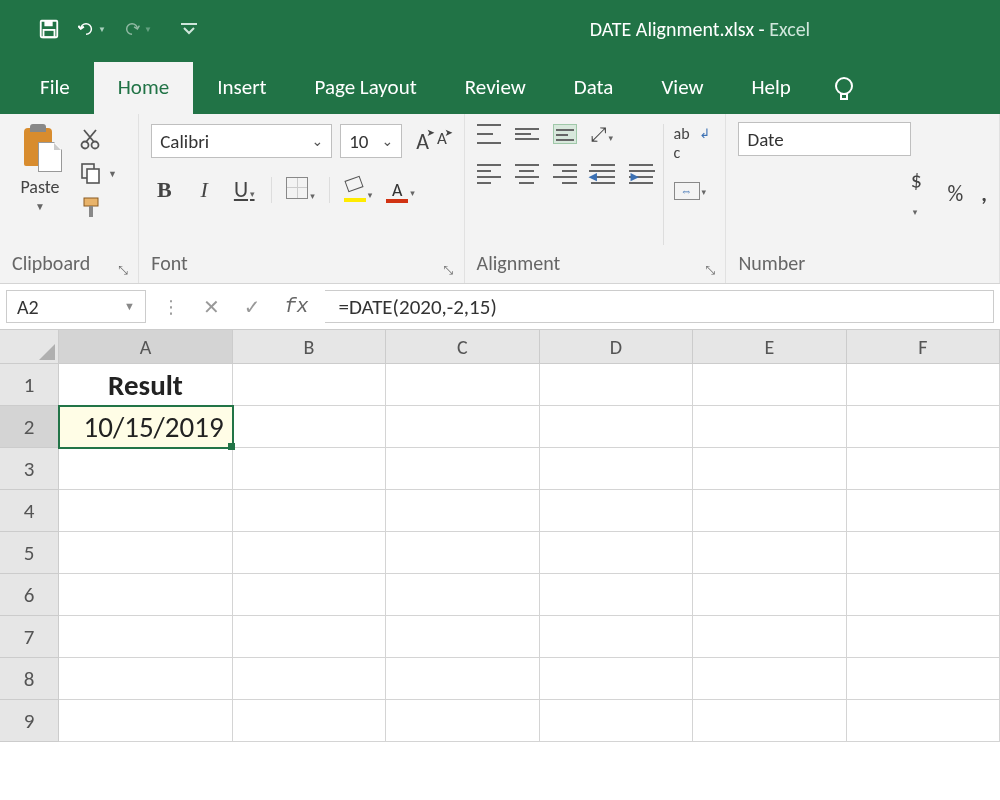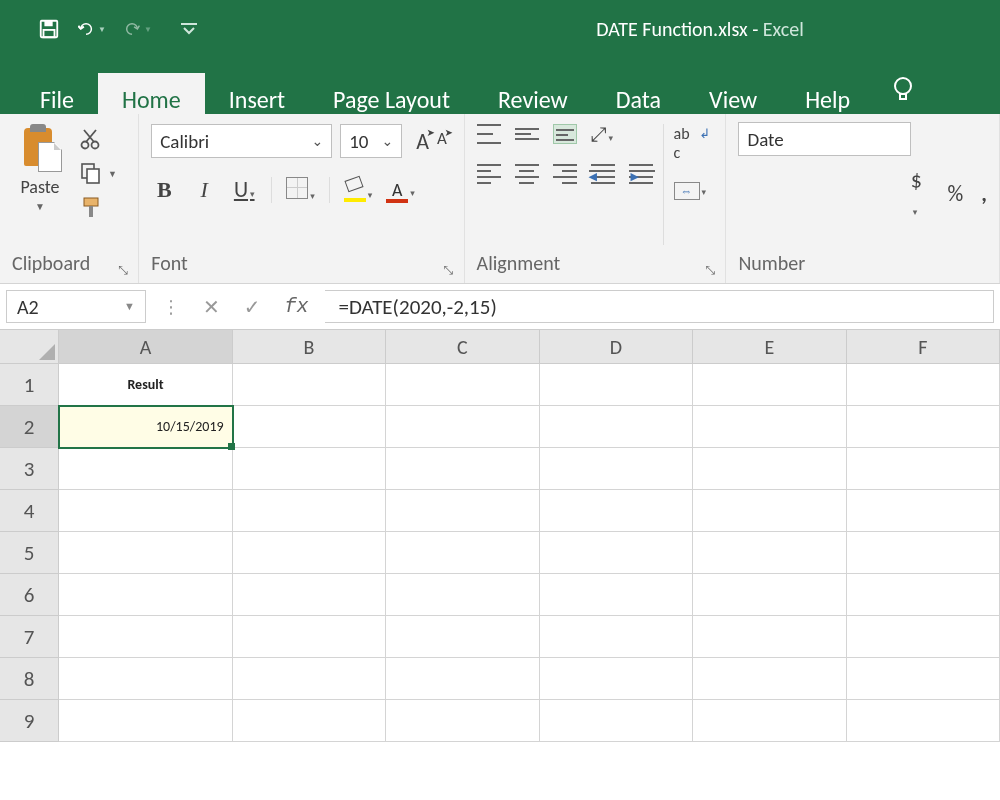--- a/index.html
+++ b/index.html
@@ -10,21 +10,21 @@
 .qat { display: flex; align-items: center; gap: 18px; padding-left: 38px; }
 .qat .ic { width: 22px; height: 22px; display: flex; align-items: center; justify-content: center; font-size: 18px; color: #fff; }
 .qat .undo, .qat .redo { position: relative; width: 28px; }
 .qat .redo { opacity: 0.5; }
 .dd-tri { font-size: 8px; margin-left: 4px; color: #a8d0bd; }
 .title-text { position: absolute; left: 50%; transform: translateX(-50%); left: 700px; font-size: 20px; color: #fff; white-space: nowrap; }
 .title-text .app { color: #cfe6db; }
 
 
 .tabs { height: 56px; background: #217346; display: flex; align-items: flex-end; padding-left: 28px; }
-.tab { padding: 12px 24px 0; color: #fff; font-size: 24px; cursor: pointer; }
+.tab { padding: 12px 24px 14px; color: #fff; font-size: 21px; cursor: pointer; }
 .tab.active { background: #f3f3f3; color: #217346; font-weight: 400; }
 .tab.file { padding-left: 12px; padding-right: 24px; }
 .bulb { margin-left: 18px; color: #fff; font-size: 22px; padding-bottom: 12px; }
 
 
 .ribbon { height: 170px; background: #f3f3f3; border-bottom: 1px solid #d4d4d4; display: flex; }
 .group { border-right: 1px solid #e1e1e1; padding: 8px 12px 2px; display: flex; flex-direction: column; position: relative; }
 .group-body { flex: 1; display: flex; }
 .group-label { text-align: left; font-size: 20px; color: #666; padding: 4px 0 6px; position: relative; }
 .dlg-launch { position: absolute; right: 6px; bottom: 6px; width: 14px; height: 14px; font-size: 12px; color: #666; }
@@ -109,21 +109,21 @@
 .fx-tools .dots { font-size: 18px; letter-spacing: -1px; }
 .fx-label { font-style: italic; font-family: Liberation Mono, monospace; color: #666; }
 .formula-input { flex: 1; border: 1px solid #ccc; border-left: none; margin: 6px 6px 6px 0; padding: 0 14px; display: flex; align-items: center; font-size: 21px; color: #333; background:#fff; }
 .colheads { display: flex; }
 .corner { width: 60px; height: 34px; background: #e6e6e6; border-right: 1px solid #ccc; border-bottom: 1px solid #ccc; position: relative; }
 .corner::after { content: ""; position: absolute; right: 3px; bottom: 3px; width: 0; height: 0; border-style: solid; border-width: 0 0 16px 16px; border-color: transparent transparent #b0b0b0 transparent; }
 .colhead { height: 34px; background: #e6e6e6; border-right: 1px solid #ccc; border-bottom: 1px solid #ccc; display: flex; align-items: center; justify-content: center; font-size: 20px; color: #555; }
 .colA { width: 175px; } .colB,.colC,.colD,.colE,.colF { width: 155px; }
 .rowhead { width: 60px; background: #e6e6e6; border-right: 1px solid #ccc; border-bottom: 1px solid #ccc; display: flex; align-items: center; justify-content: center; font-size: 21px; color: #555; }
 .row { display: flex; height: 42px; }
-.cell { border-right: 1px solid #d4d4d4; border-bottom: 1px solid #d4d4d4; display: flex; align-items: center; padding: 0 8px; font-size: 14px; color: #222; }
+.cell { border-right: 1px solid #d4d4d4; border-bottom: 1px solid #d4d4d4; display: flex; align-items: center; padding: 0 8px; font-size: 29px; color: #222; }
 .cell.colA { justify-content: center; }
 .r1 .cell.colA { font-weight: bold; justify-content: center; }
 .r2 .cell.colA { justify-content: flex-end; }
 .colhead.sel, .rowhead.sel { background: #d4d4d4; }
 .cell.selected { background: #fffde6; outline: 2px solid #227447; outline-offset: -1px; position: relative; z-index: 2; }
 .cell.selected::after { content: ""; position: absolute; right: -3px; bottom: -3px; width: 7px; height: 7px; background: #227447; }
 
 svg { display: block; }
 </style>
 </head>
@@ -154,21 +154,21 @@
       <span class="dd-tri">▼</span>
     </span>
     <span class="ic" style="margin-left:8px">
       <svg width="16" height="14" viewBox="0 0 16 14">
           <line x1="0" y1="2" x2="16" y2="2" stroke="#cfe6db" stroke-width="2"></line>
           <polyline points="3,6 8,11 13,6" fill="none" stroke="#cfe6db" stroke-width="2"></polyline>
         </svg>
     </span>
   </div>
   <div class="title-text">
-    <span>DATE Function.xlsx</span><span>  -  </span><span class="app">Excel</span>
+    <span>DATE Alignment.xlsx</span><span>  -  </span><span class="app">Excel</span>
   </div>
 </div>
 
 <div class="tabs">
   <div class="tab file">File</div>
   <div class="tab active">Home</div>
   <div class="tab">Insert</div>
   <div class="tab">Page Layout</div>
   <div class="tab">Review</div>
   <div class="tab">Data</div>

